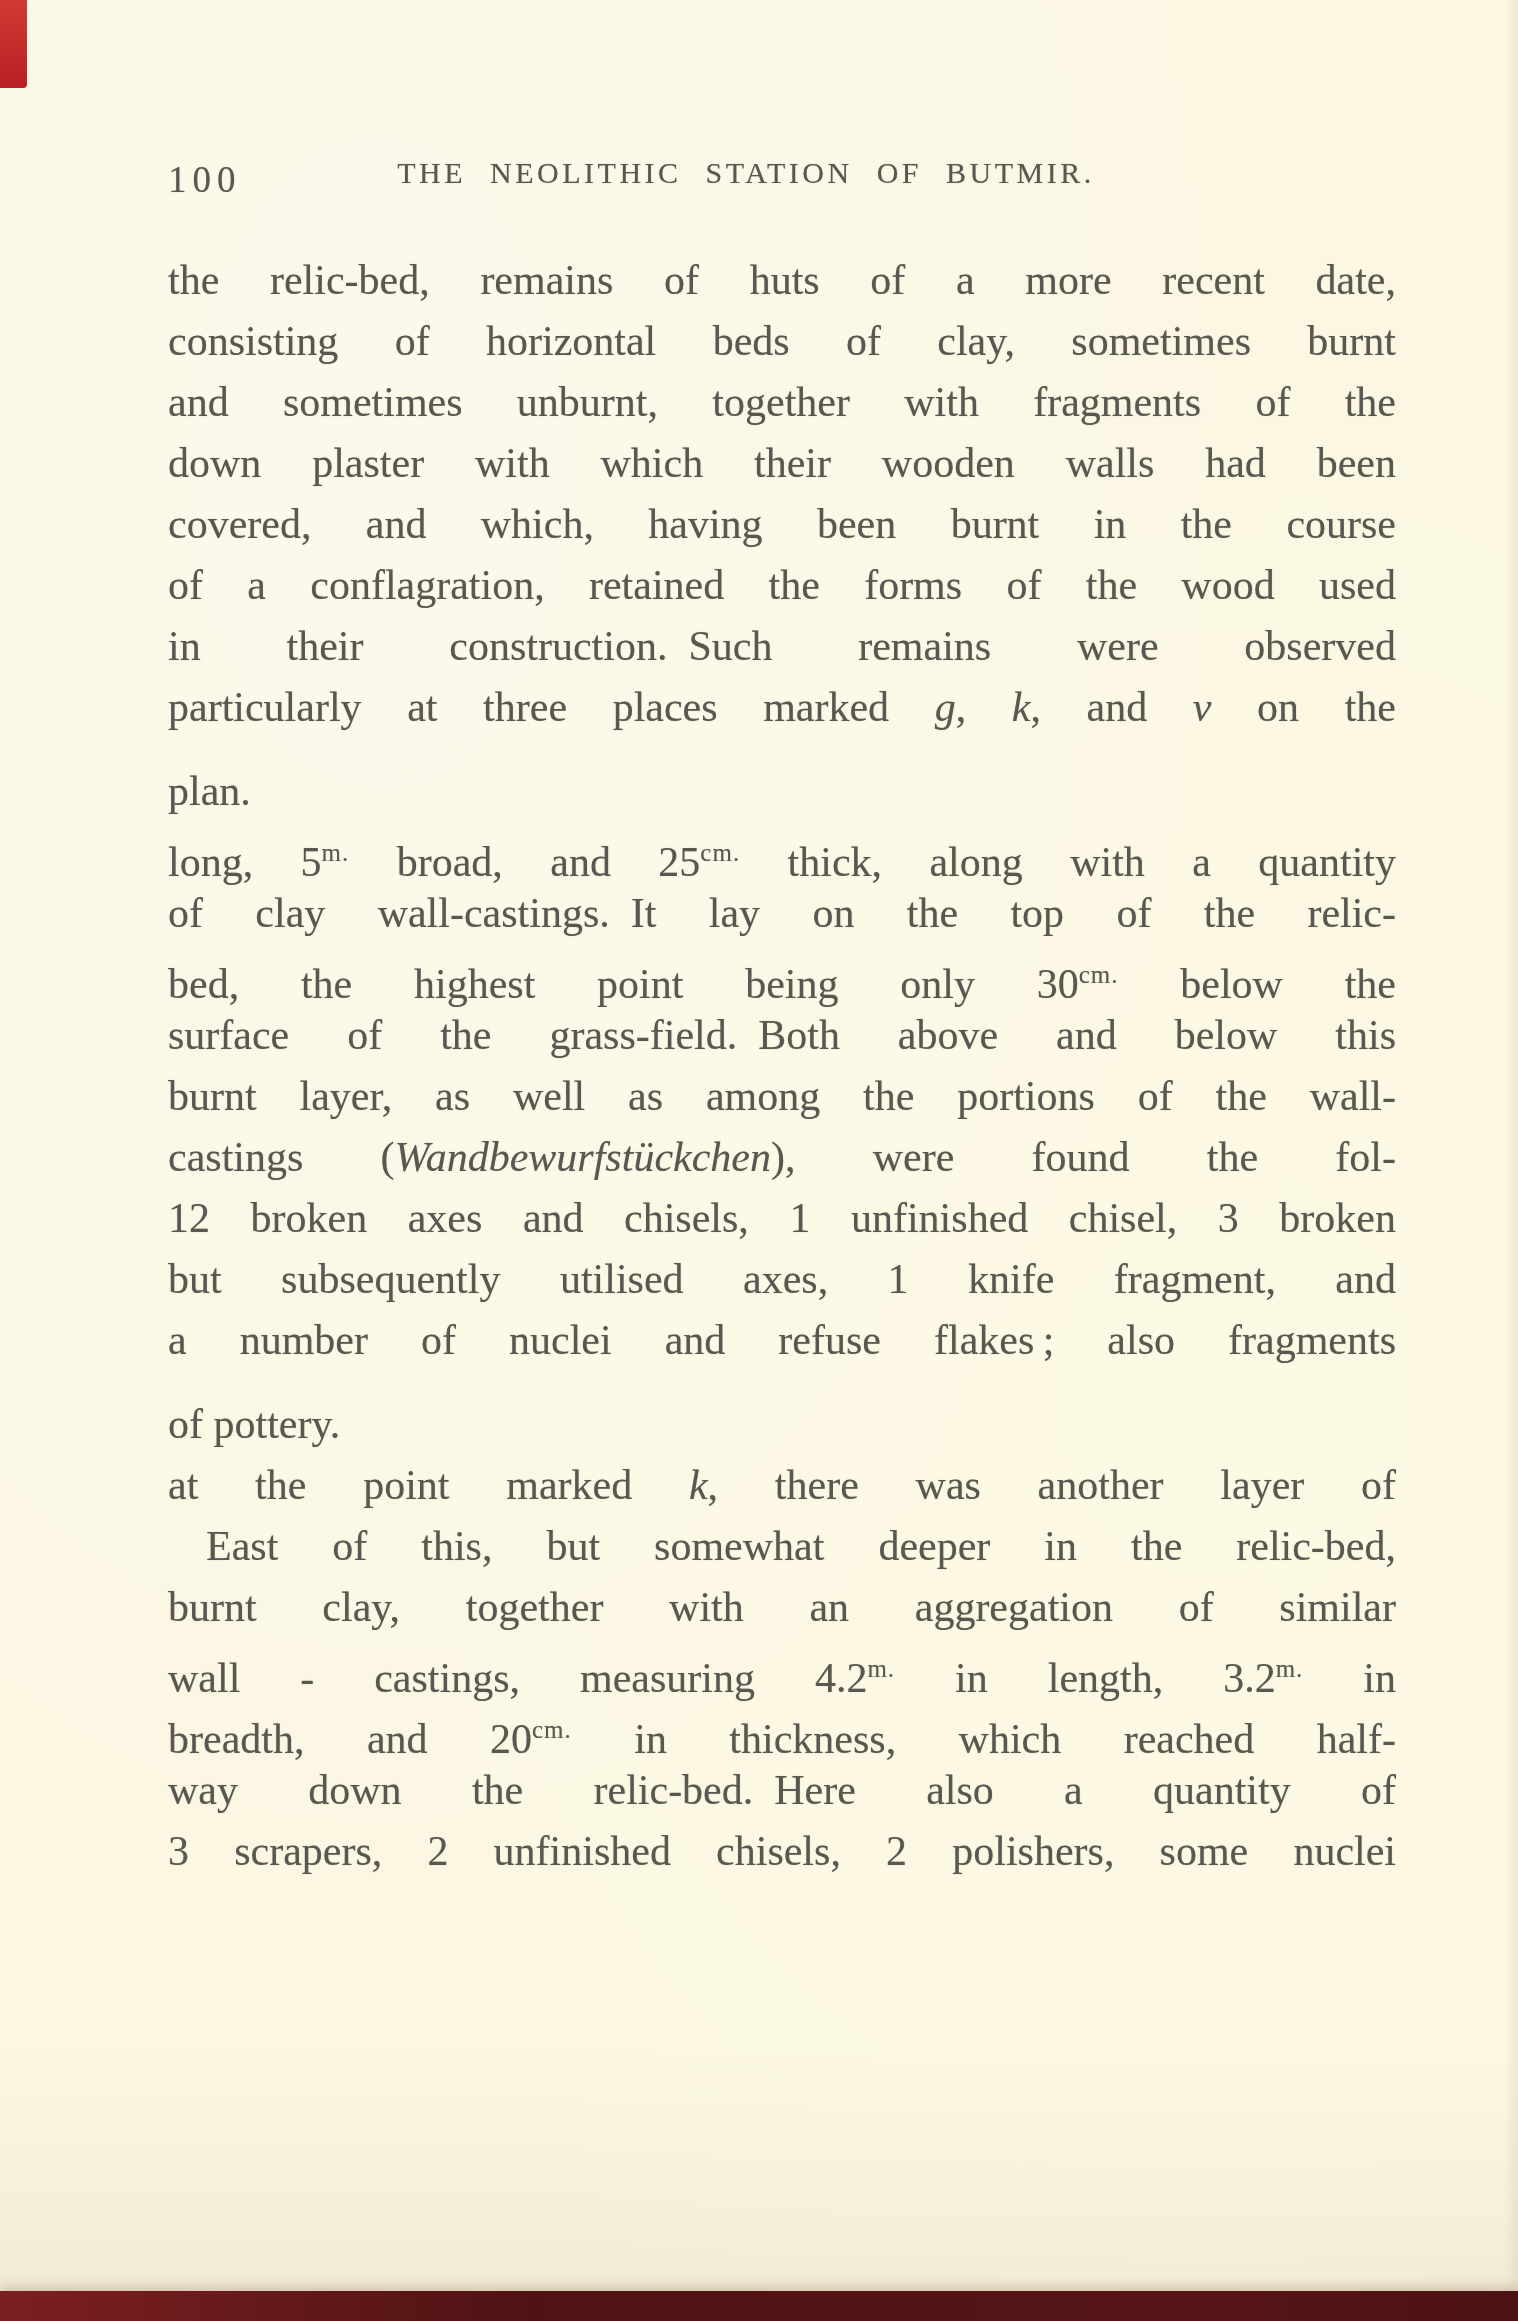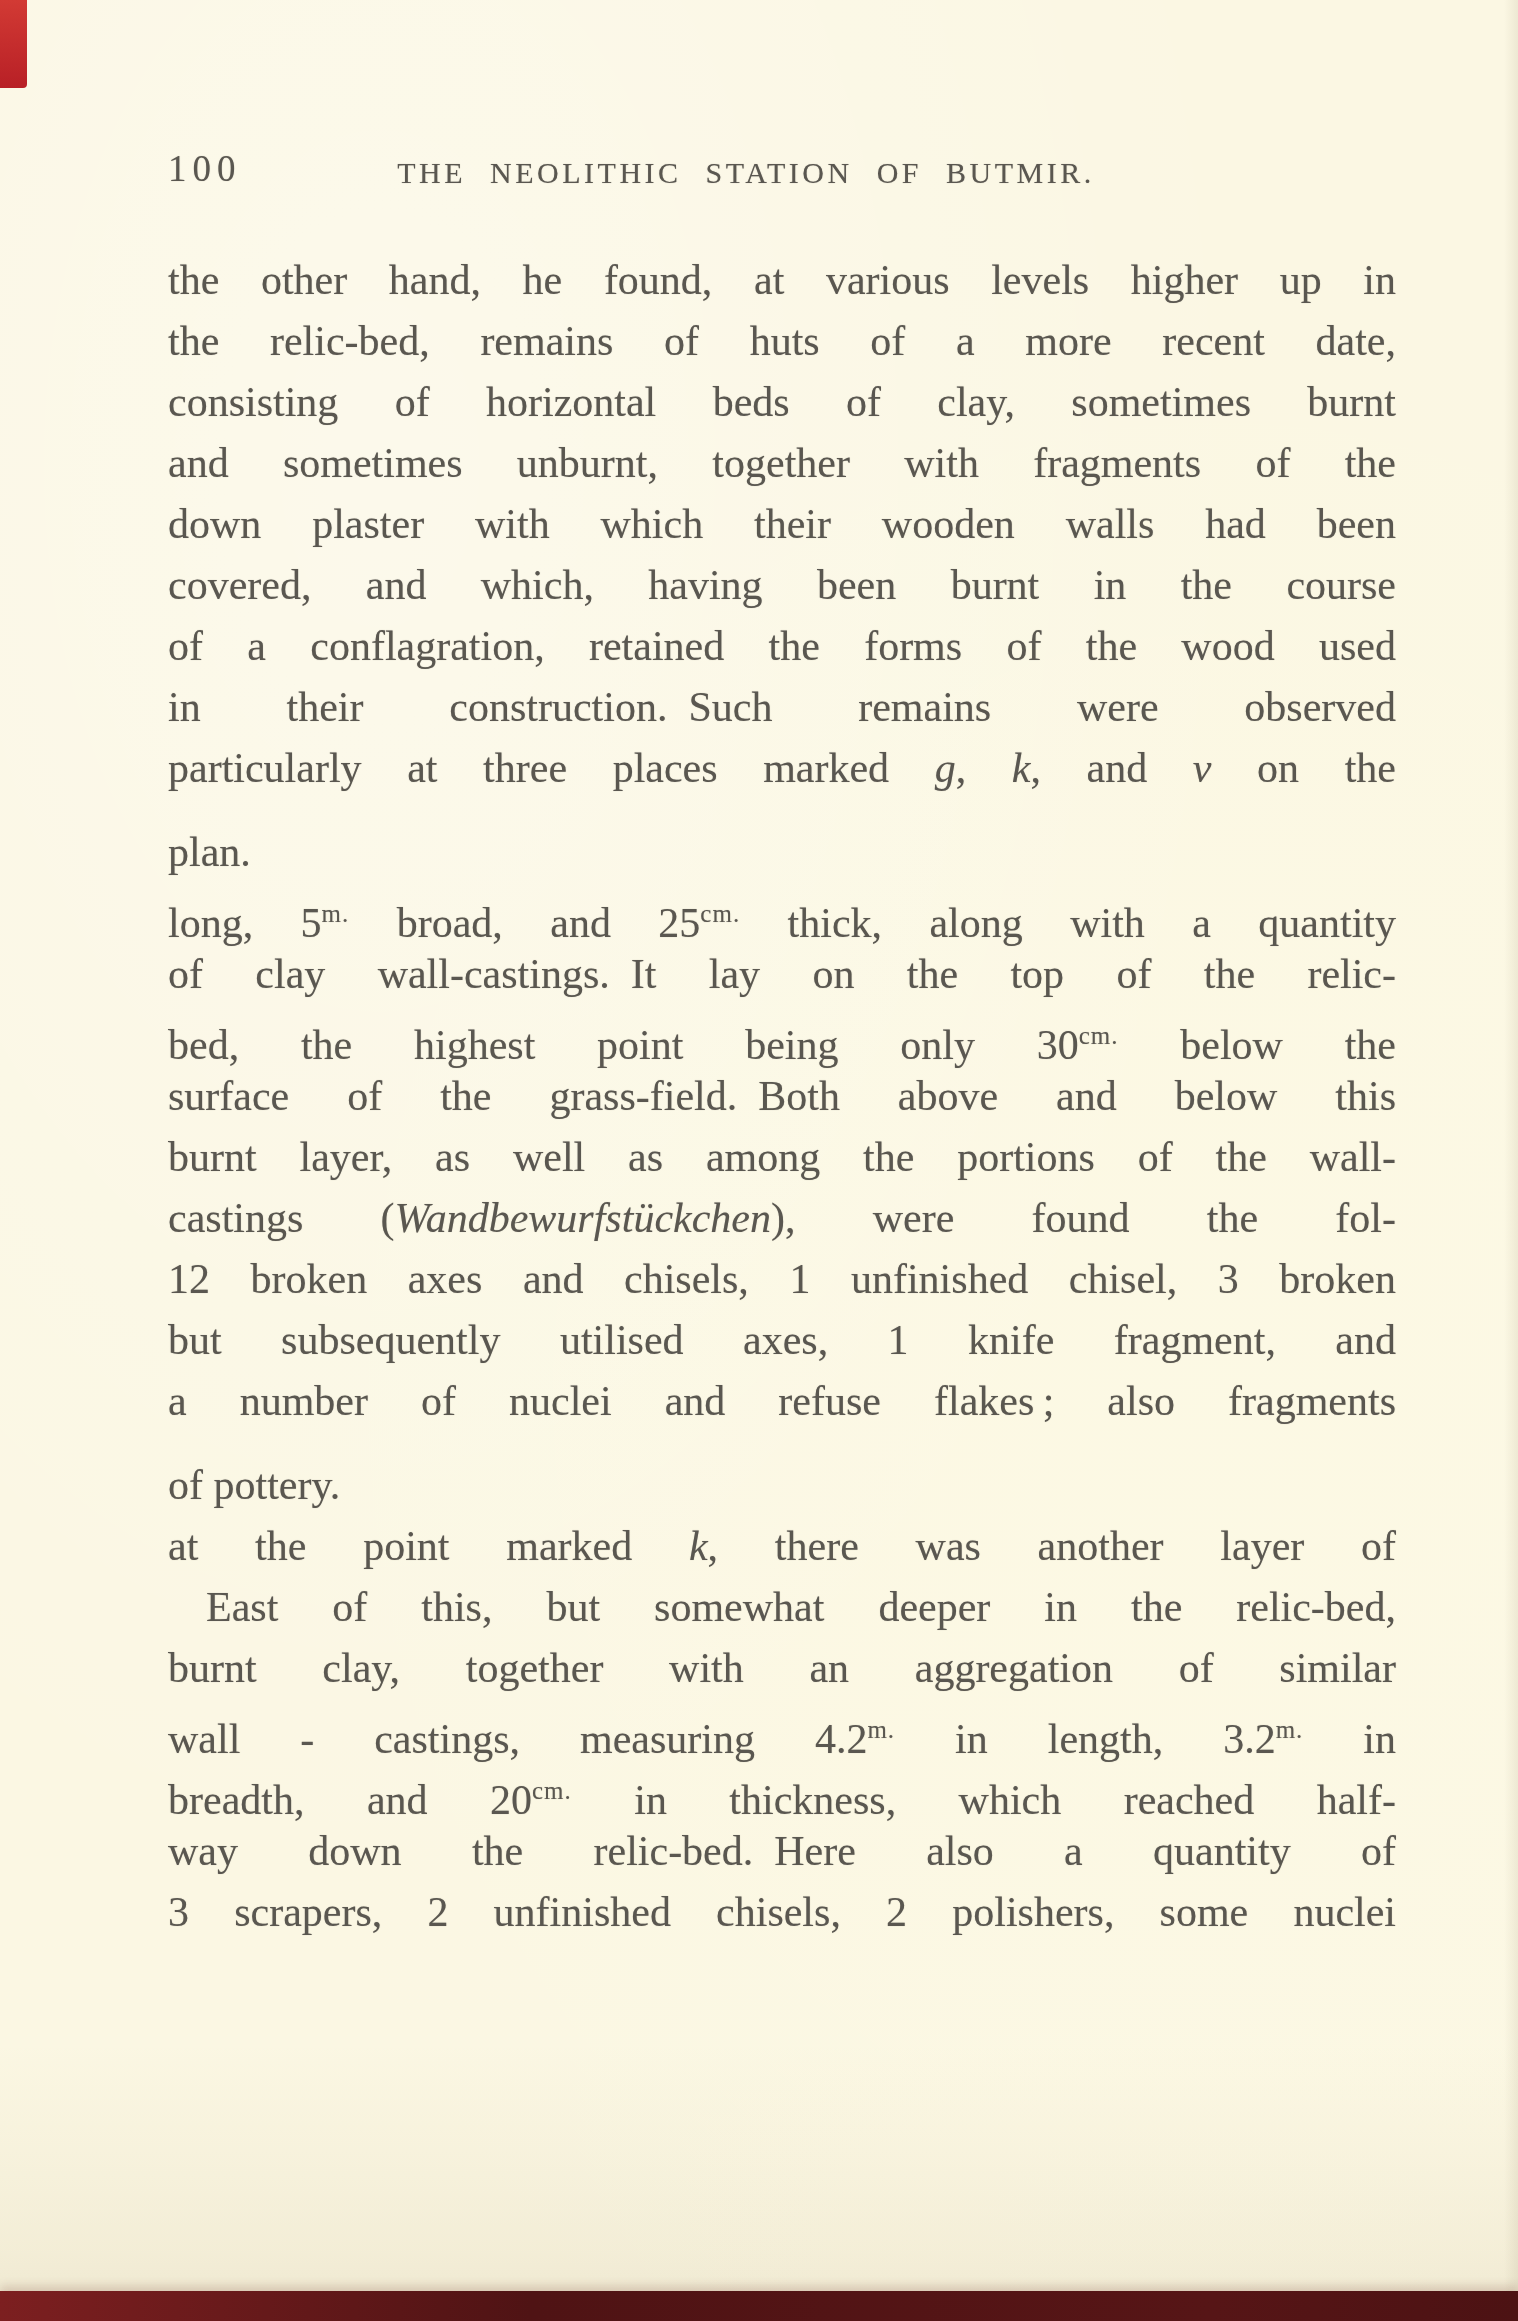--- a/index.html
+++ b/index.html
@@ -16,21 +16,21 @@
     color:var(--ink, #5a5750);
   }
   .right-edge {
     position:absolute; top:0; right:0; width:14px; height:100%;
     background:linear-gradient(to right, rgba(150,140,110,0), rgba(150,140,110,0.14));
   }
   .header {
     position:absolute; top:146px; left:168px; width:1228px; height:52px;
   }
   .page-number {
-    position:absolute; left:0; top:1px;
+    position:absolute; left:0; top:12px;
     font-size:37px; letter-spacing:6px; color:var(--ink);
     text-shadow:0 0 1px rgba(90,87,80,0.45);
   }
   .running-title {
     position:absolute; left:50%; top:10px;
     transform:translateX(-50%); margin-left:-36px;
     font-size:30px; letter-spacing:3.5px; word-spacing:13px;
     white-space:nowrap; color:var(--ink);
     text-shadow:0 0 1px rgba(90,87,80,0.45);
   }
@@ -64,21 +64,20 @@
 <div class="page">
   <div class="scan-mark-top-left"></div>
   <div class="right-edge"></div>
 
   <div class="header">
     <span class="page-number">100</span>
     <span class="running-title">THE NEOLITHIC STATION OF BUTMIR.</span>
   </div>
 
   <div class="text-block">
-      <div class="line"><span>the other hand, he found, at various levels higher up in</span></div>
       <div class="line"><span>the relic-bed, remains of huts of a more recent date,</span></div>
       <div class="line"><span>consisting of horizontal beds of clay, sometimes burnt</span></div>
       <div class="line"><span>and sometimes unburnt, together with fragments of the</span></div>
       <div class="line"><span>down plaster with which their wooden walls had been</span></div>
       <div class="line"><span>covered, and which, having been burnt in the course</span></div>
       <div class="line"><span>of a conflagration, retained the forms of the wood used</span></div>
       <div class="line"><span>in their construction. Such remains were observed</span></div>
       <div class="line"><span>particularly at three places marked </span><span class="it">g</span><span>, </span><span class="it">k</span><span>, and </span><span class="it">v</span><span> on the</span></div>
       <div class="line no-just"><span>plan.</span></div>
       <div class="line"><span>long, 5</span><span class="sup">m.</span><span> broad, and 25</span><span class="sup">cm.</span><span> thick, along with a quantity</span></div>

